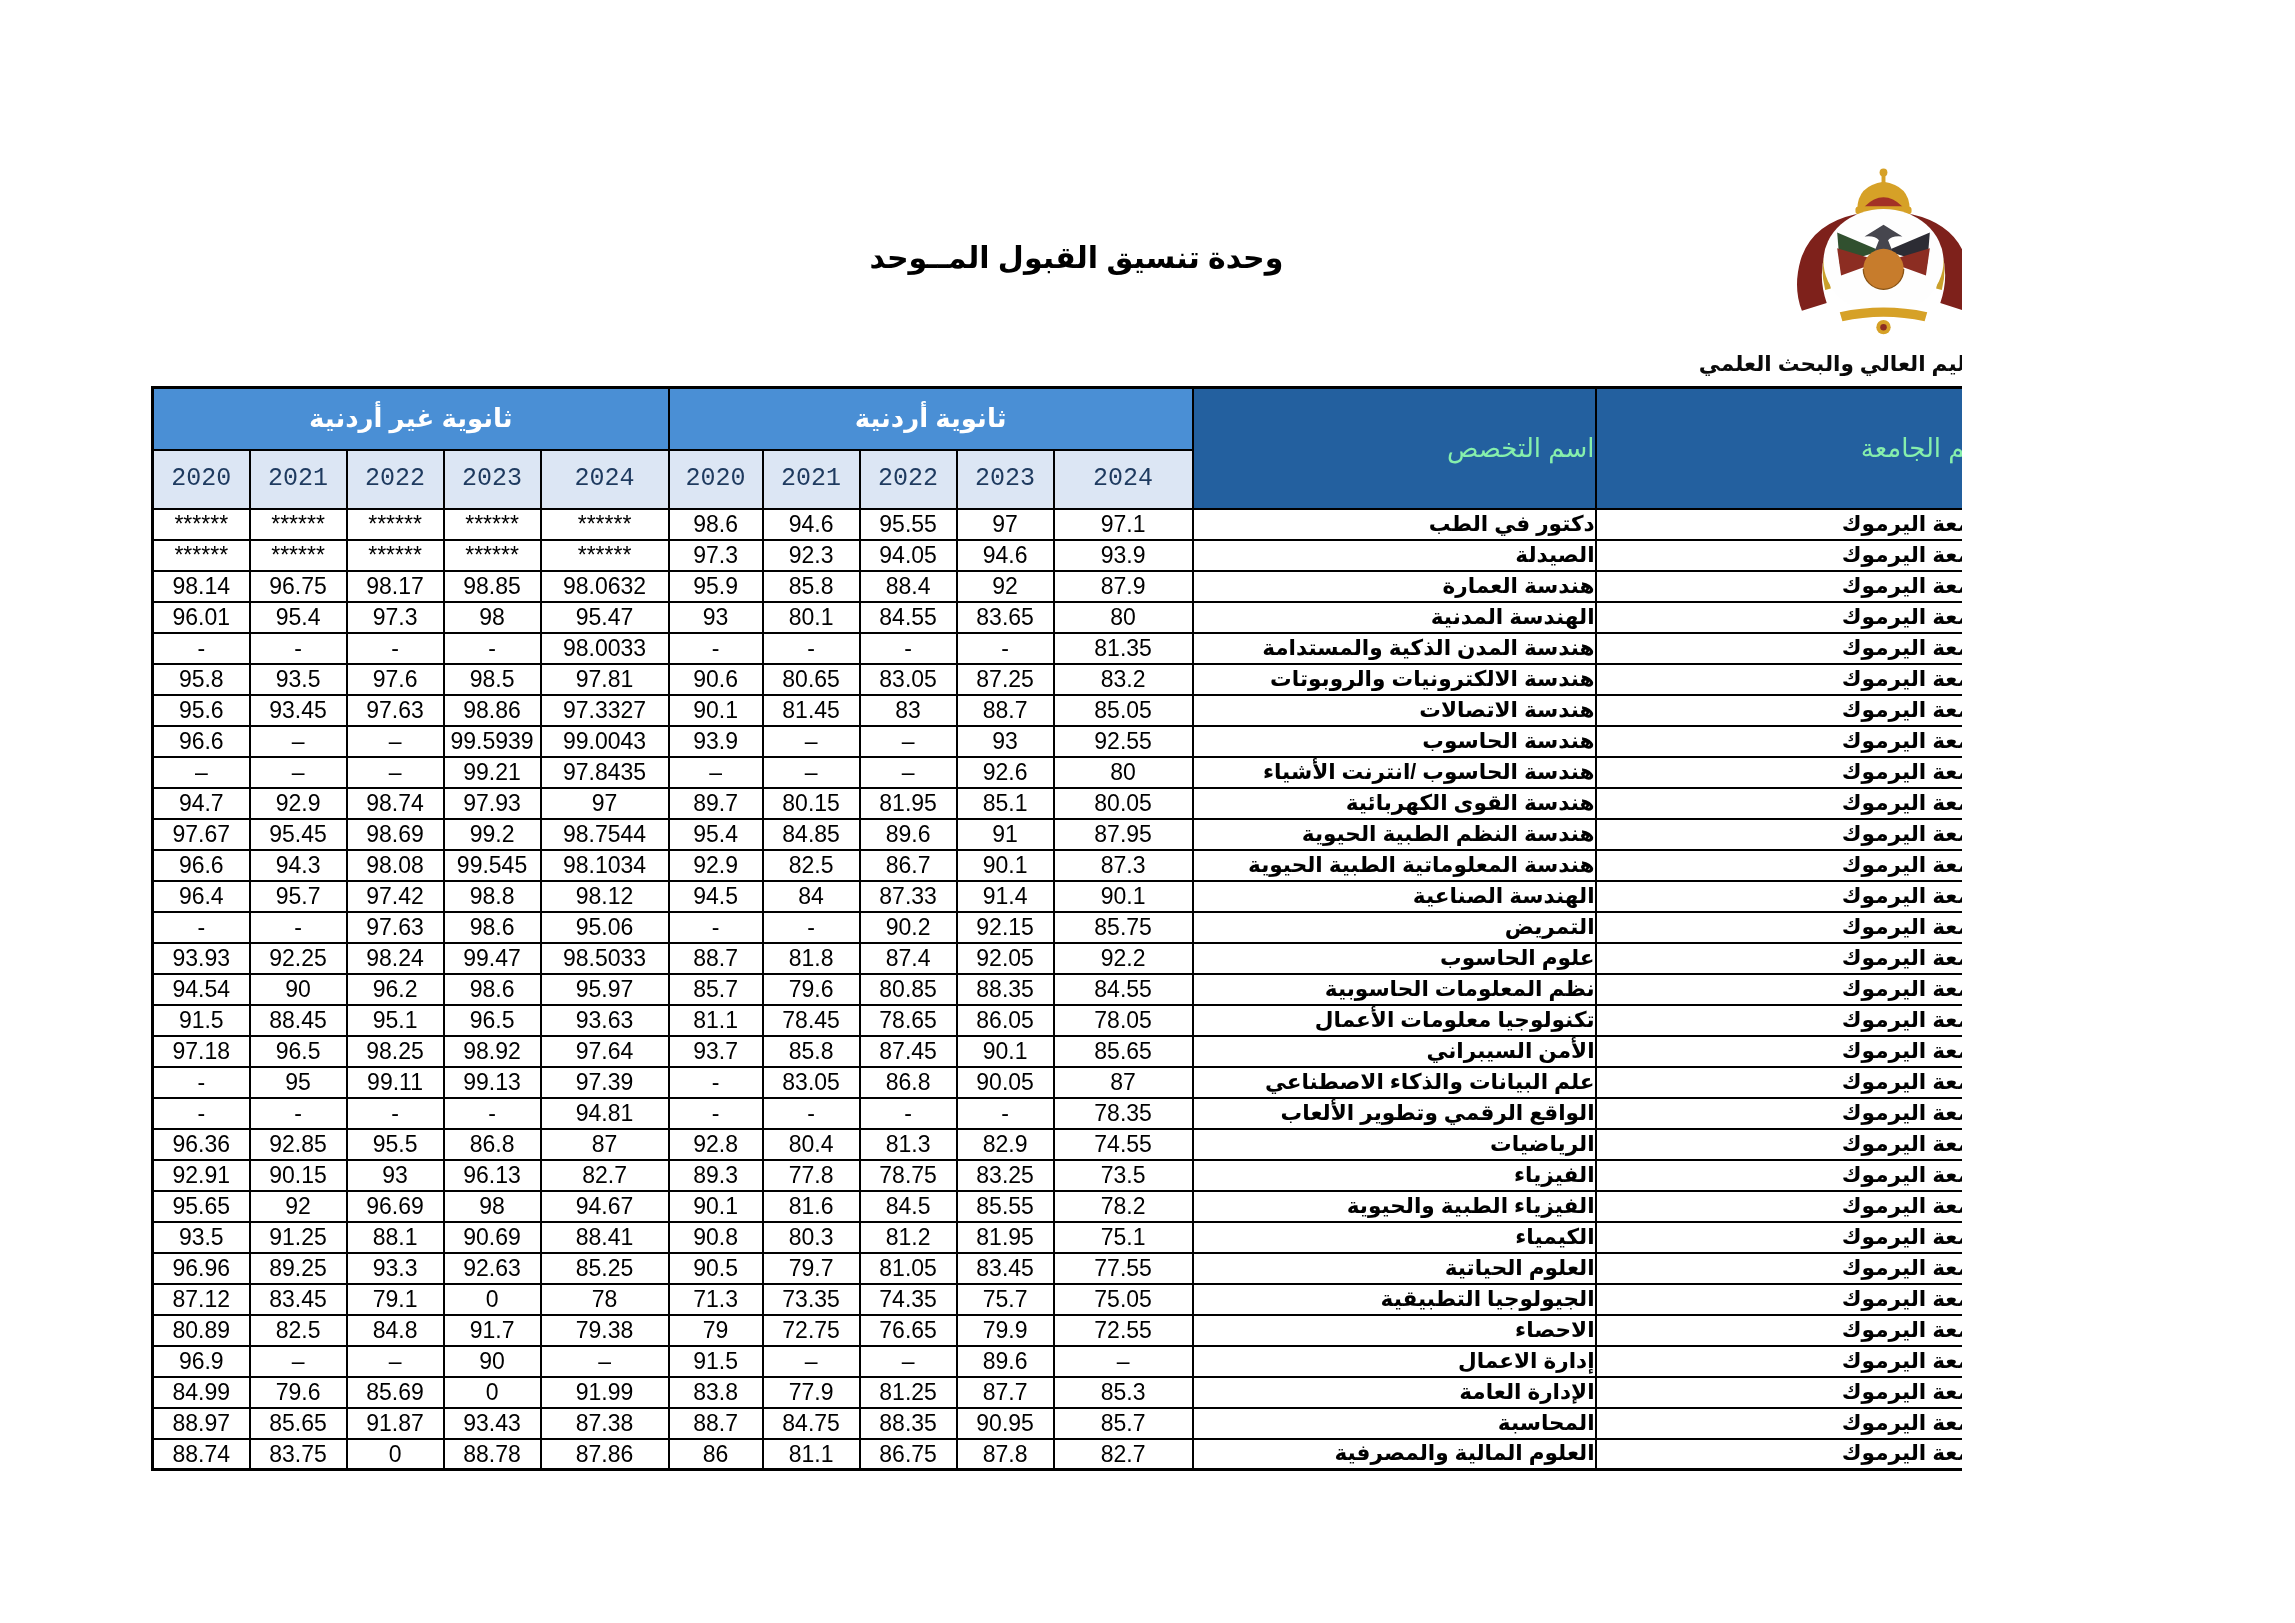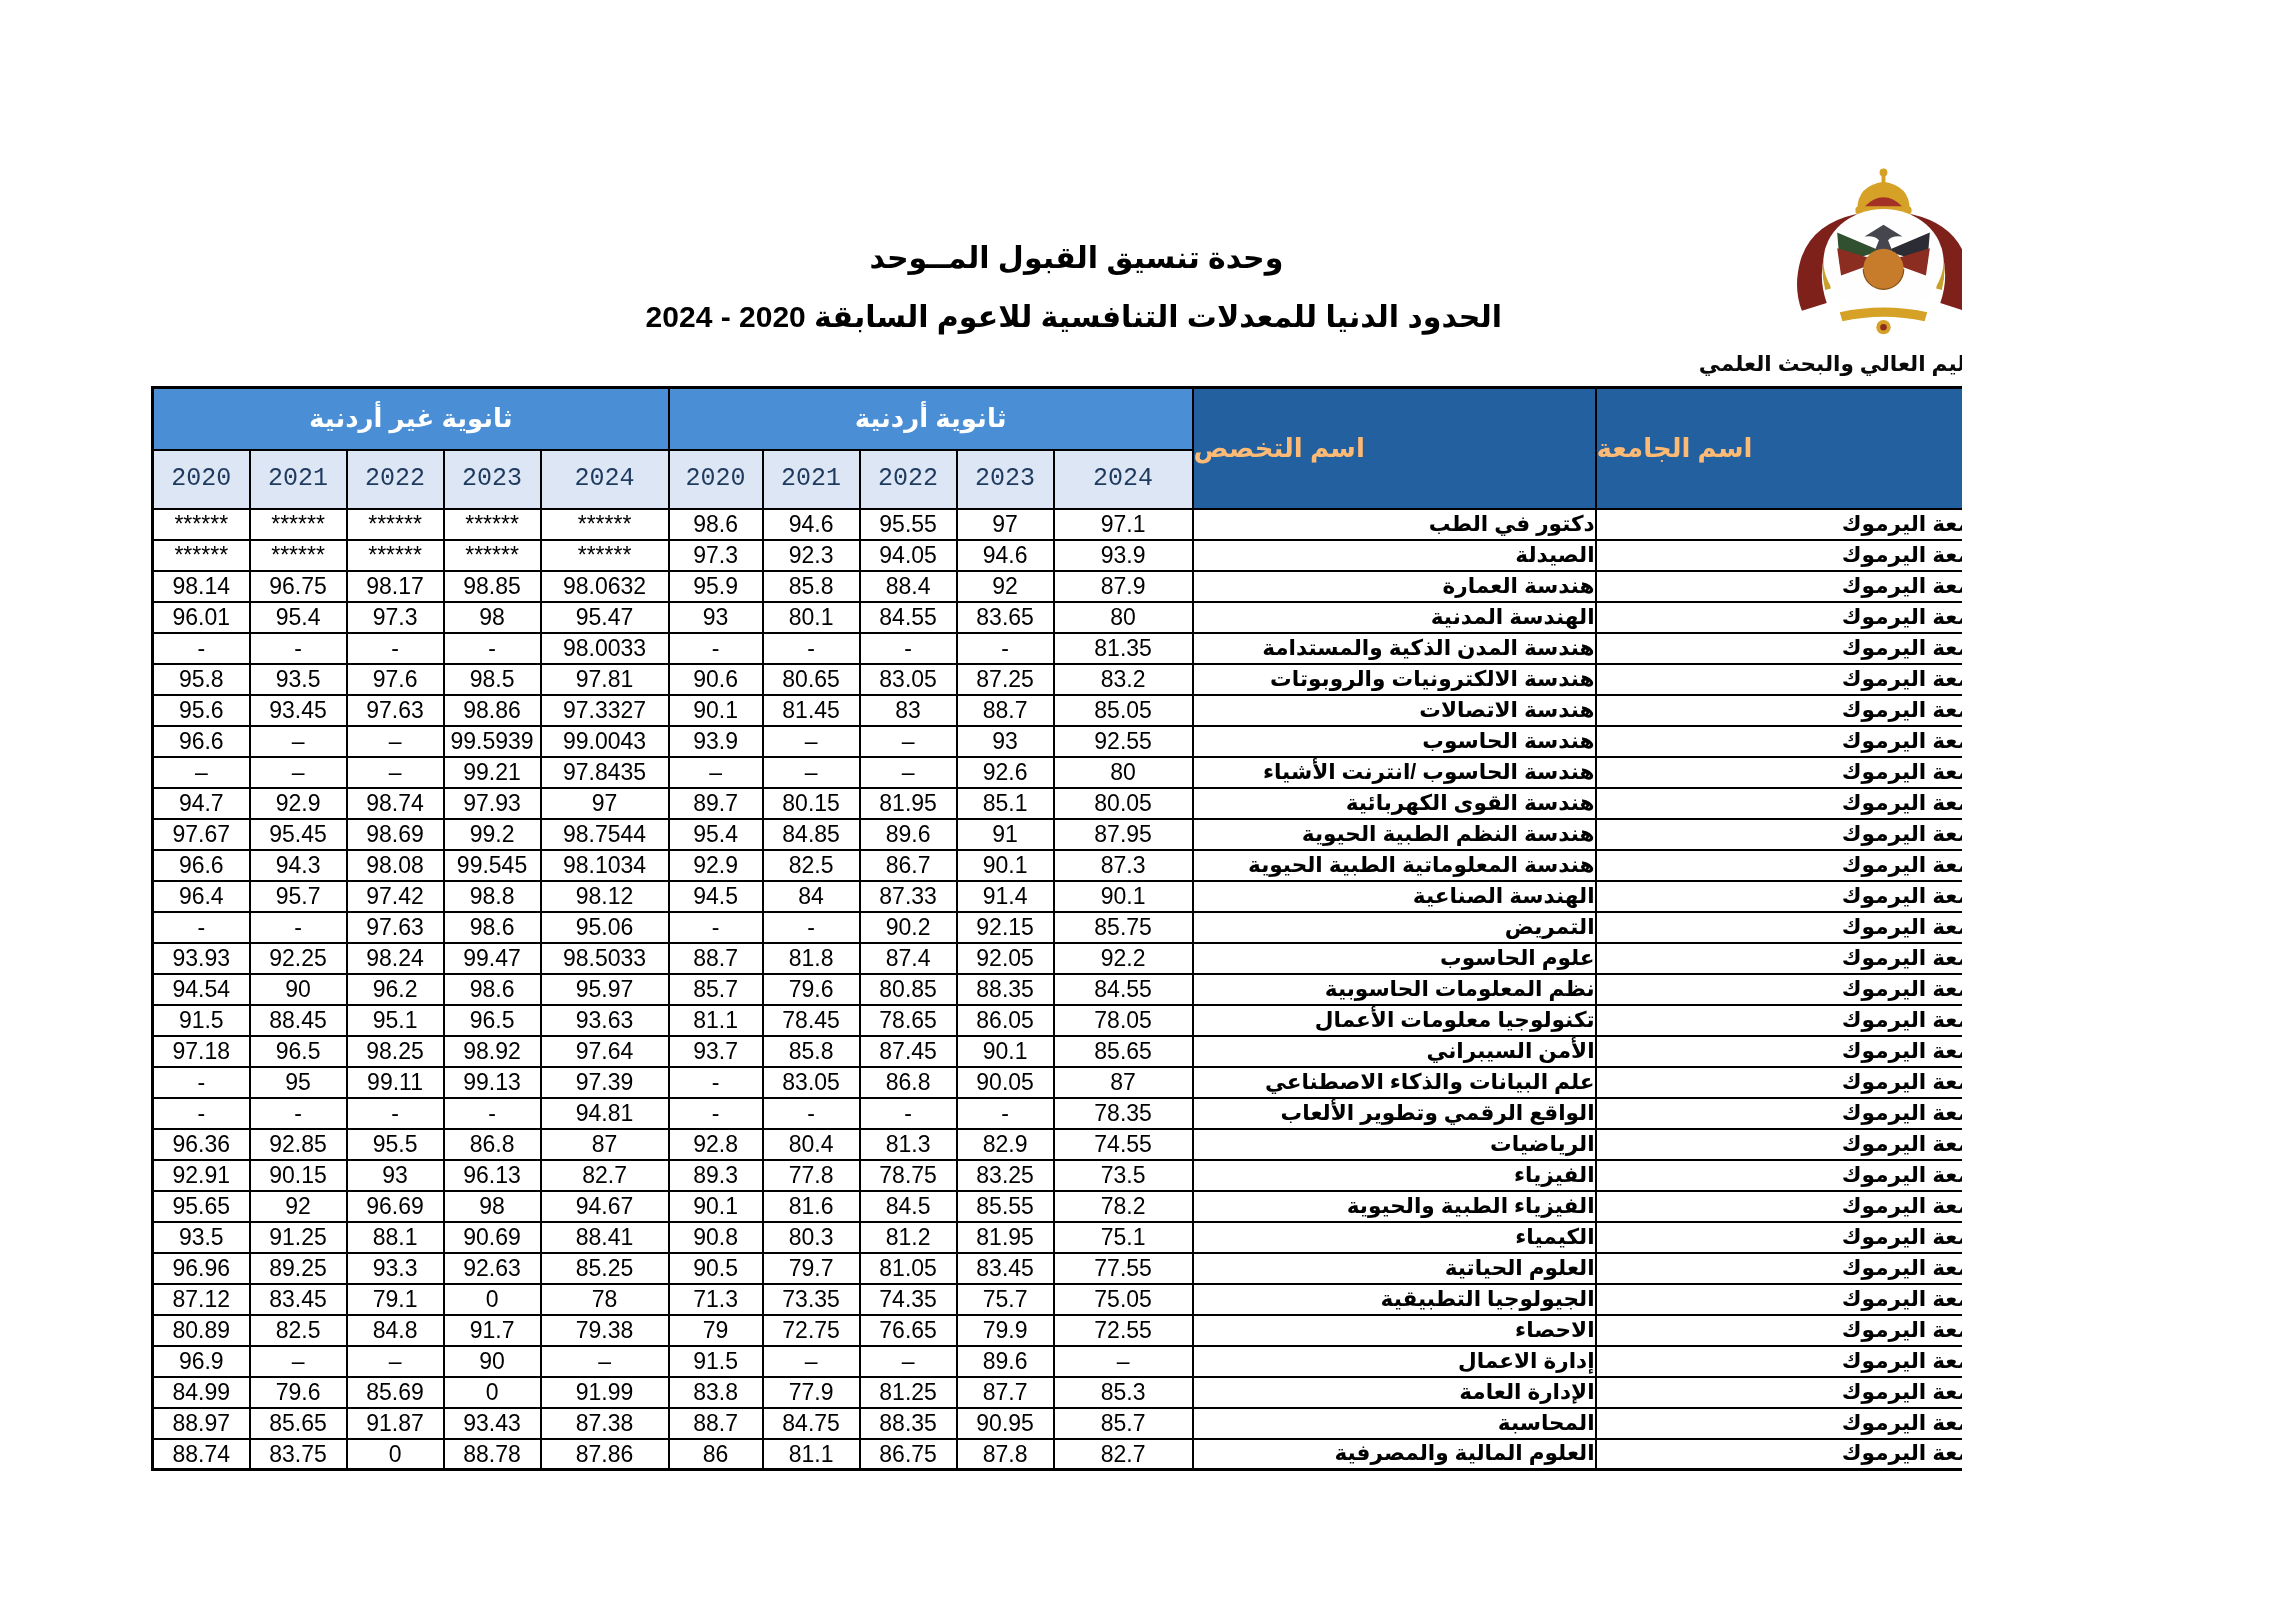--- a/index.html
+++ b/index.html
@@ -19,35 +19,34 @@
   table.admissions{
     position:absolute;left:151px;top:386px;width:1907px;
     border-collapse:collapse;table-layout:fixed;direction:rtl;background:#fff;
     border:3.3px solid #000;
   }
   .admissions th,.admissions td{border:2px solid #000;padding:0;vertical-align:middle;overflow:hidden;line-height:1.05;}
   .admissions thead tr.group-row{height:62px;}
   .admissions thead tr.year-row{height:59px;}
   .admissions tbody tr{height:31px;}
   .admissions tbody td{border-top-width:2.6px;border-bottom-width:2.6px;}
-  .dark-th{background:#23609F;color:#fdba74;font-size:26px;font-weight:bold;text-align:left;}
+  .dark-th{background:#23609F;color:#86efac;font-size:26px;font-weight:normal;text-align:right;}
   .group-th{background:#4A8FD5;color:#ffffff;font-size:26px;font-weight:bold;text-align:center;}
   .year-th{background:#DCE6F4;color:#1E3A5F;font-size:25px;font-weight:normal;text-align:center;border-bottom-width:3.9px;font-family:Liberation Mono, monospace;}
   .c-num{font-size:23px;text-align:center;margin-top:36px;}
   .c-val{font-size:23px;text-align:center;}
   .c-univ,.c-spec{font-size:21.6px;font-weight:bold;text-align:right;padding-right:3.3px;}
 </style>
 </head>
 <body>
 
 <div class="page">
 
   <div class="title-block">
     <div class="title-line">وحدة تنسيق القبول المــوحد</div>
-    <div class="title-line line2">الحدود الدنيا للمعدلات التنافسية  للاعوم السابقة 2020 - 2024</div>
   </div>
 
   <div class="logo">
     <svg width="281" height="186" viewBox="0 0 430 285">
 
       <path d="M130 215 Q116 160 150 118" stroke="#caa02c" stroke-width="9" fill="none"></path>
       <path d="M300 215 Q314 160 280 118" stroke="#caa02c" stroke-width="9" fill="none"></path>
 
       <g>
         <circle cx="215" cy="36" r="6" fill="#d6a127"></circle>

